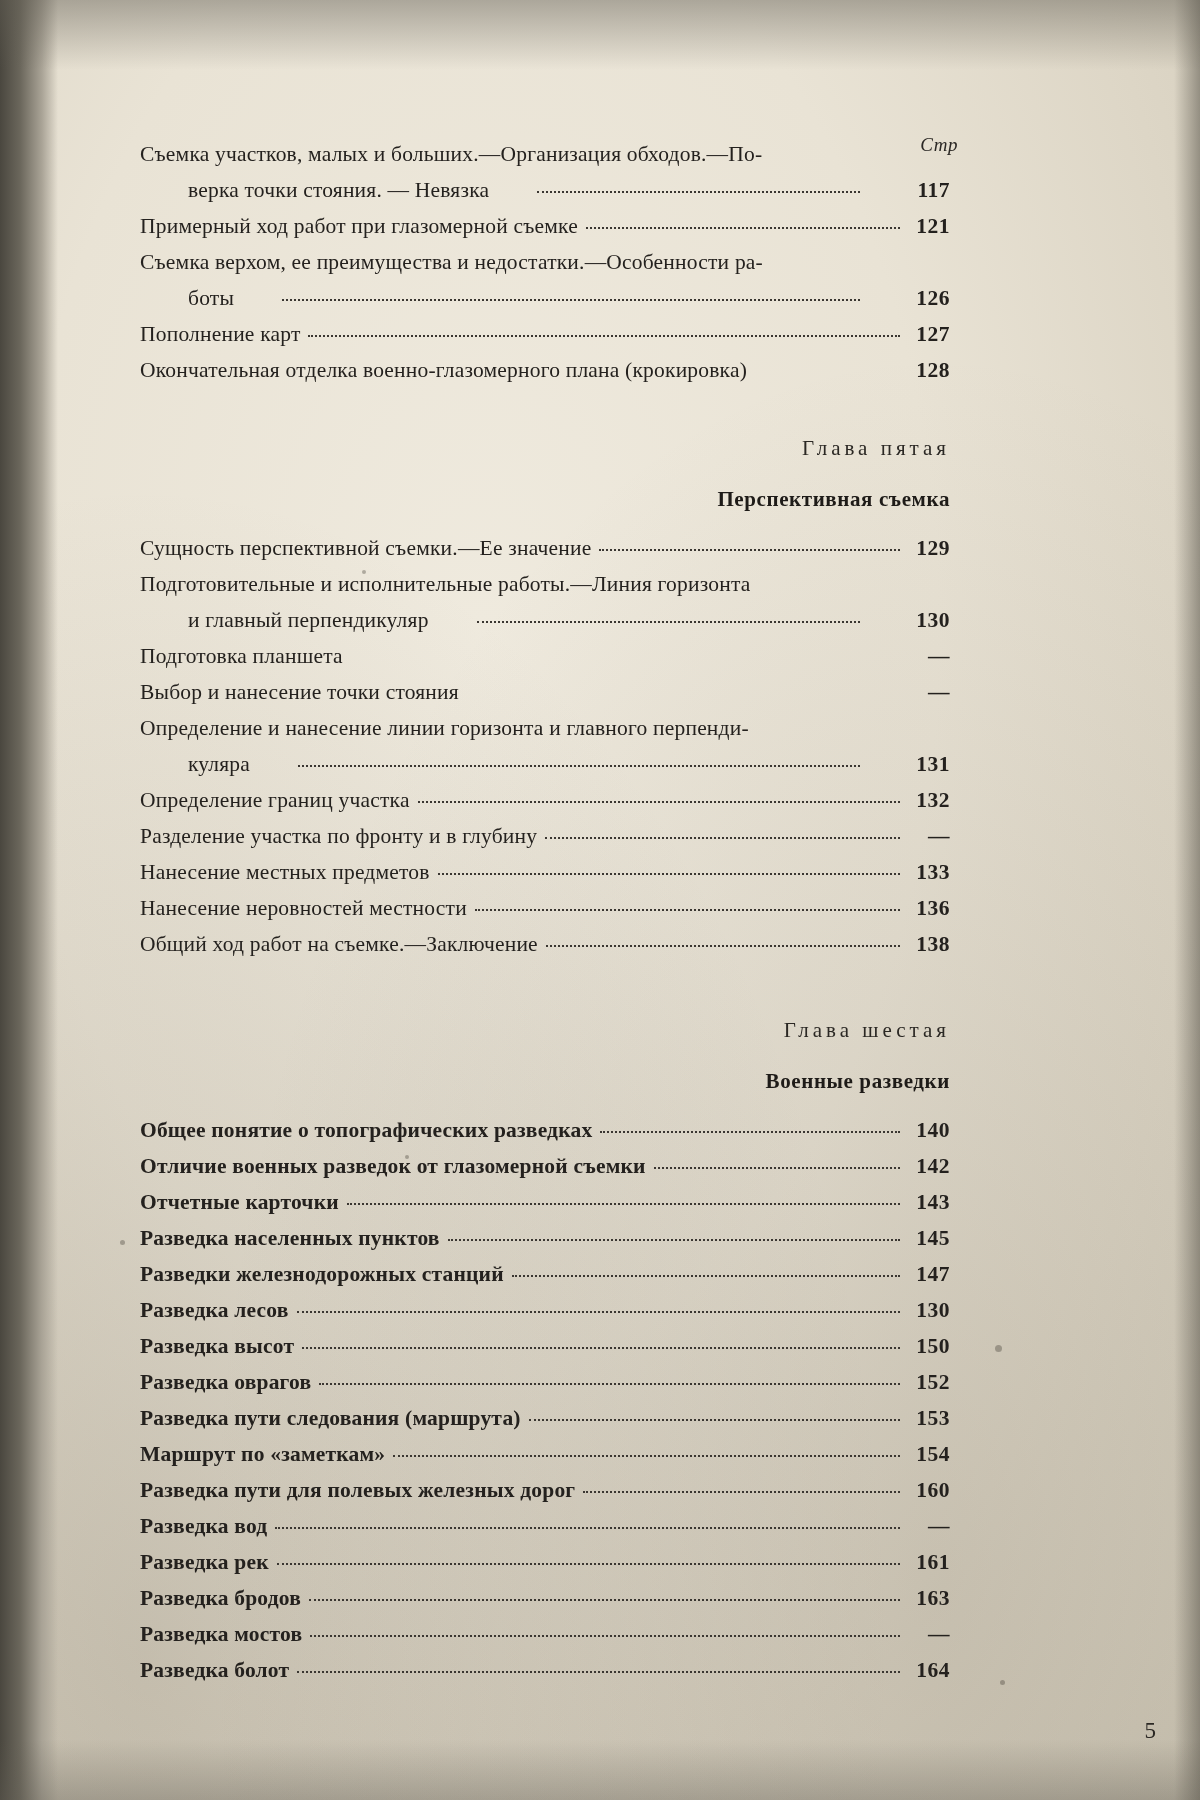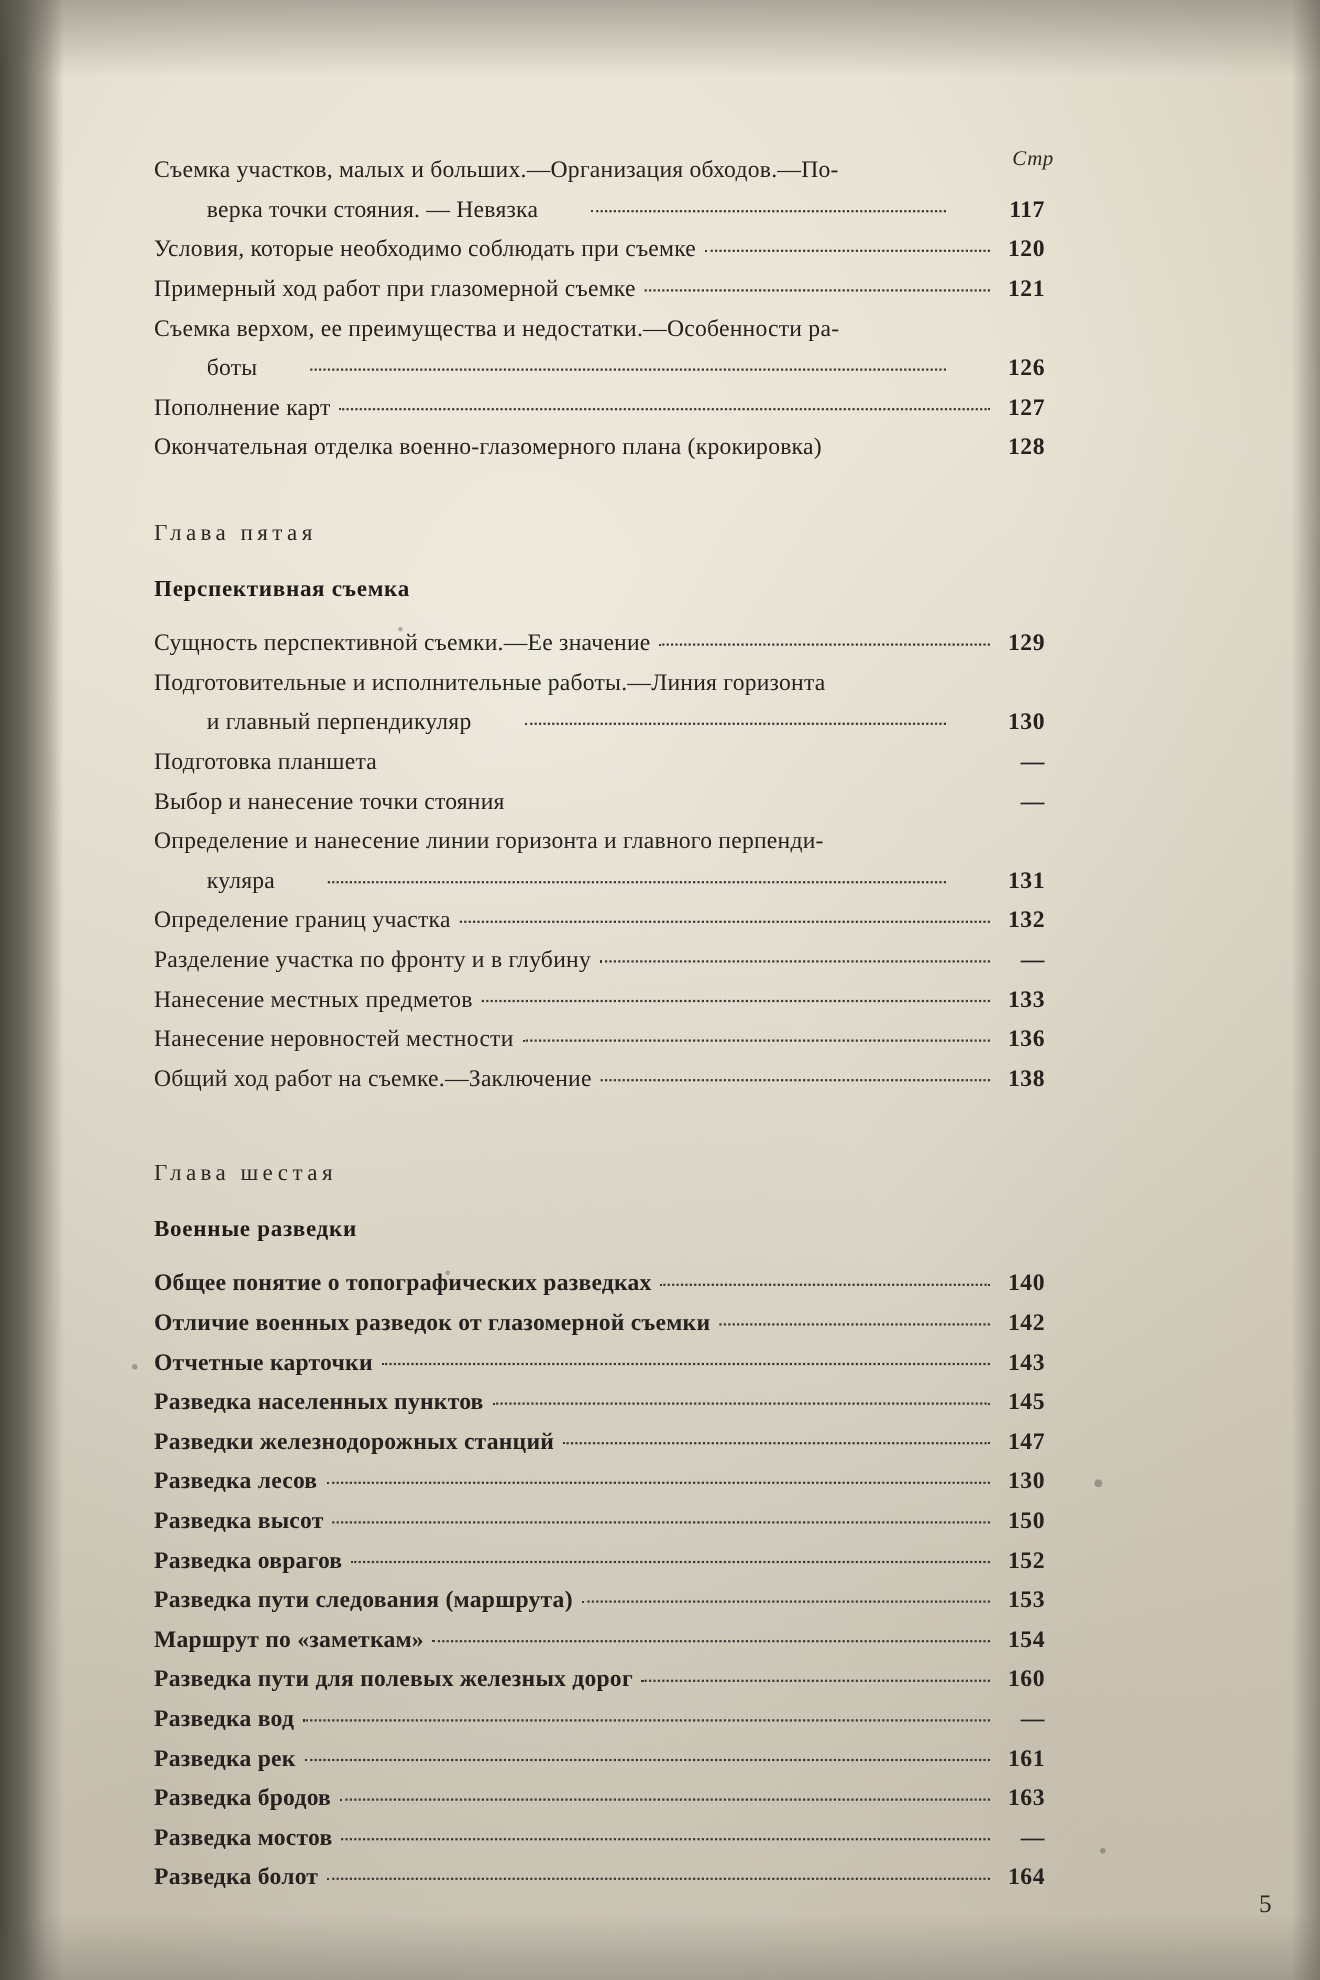--- a/index.html
+++ b/index.html
@@ -115,21 +115,21 @@
   .entry.cont .wrapline {
     display: flex;
     align-items: baseline;
     padding-left: 48px;
     gap: 40px;
   }
   .entry.dash .pg { font-weight: 700; }
 
   
   .chapter {
-    text-align: left;
+    text-align: right;
     margin: 48px 0 0 0;
   }
   .chapter .ch-label {
     font-size: 21px;
     letter-spacing: 4px;
     color: #2b2824;
     margin-bottom: 26px;
   }
   .chapter .ch-title {
     font-size: 21px;
@@ -173,25 +173,20 @@
       </div>
 
       <div class="entry cont">
         <div class="wrapline">
           <span class="txt">верка точки стояния. — Невязка</span>
           <span class="leader"></span>
           <span class="pg">117</span>
         </div>
       </div>
 
-      <div class="entry">
-        <span class="txt">Условия, которые необходимо соблюдать при съемке</span>
-        <span class="leader"></span>
-        <span class="pg">120</span>
-      </div>
 
       <div class="entry">
         <span class="txt">Примерный ход работ при глазомерной съемке</span>
         <span class="leader"></span>
         <span class="pg">121</span>
       </div>
 
       <div class="entry noleader">
         <span class="txt">Съемка верхом, ее преимущества и недостатки.—Особенности ра-</span>
       </div>

